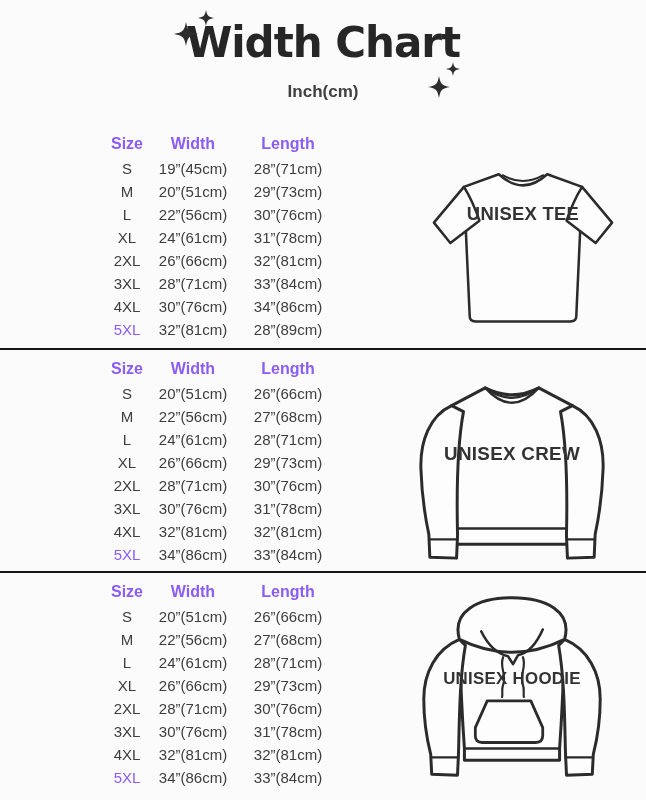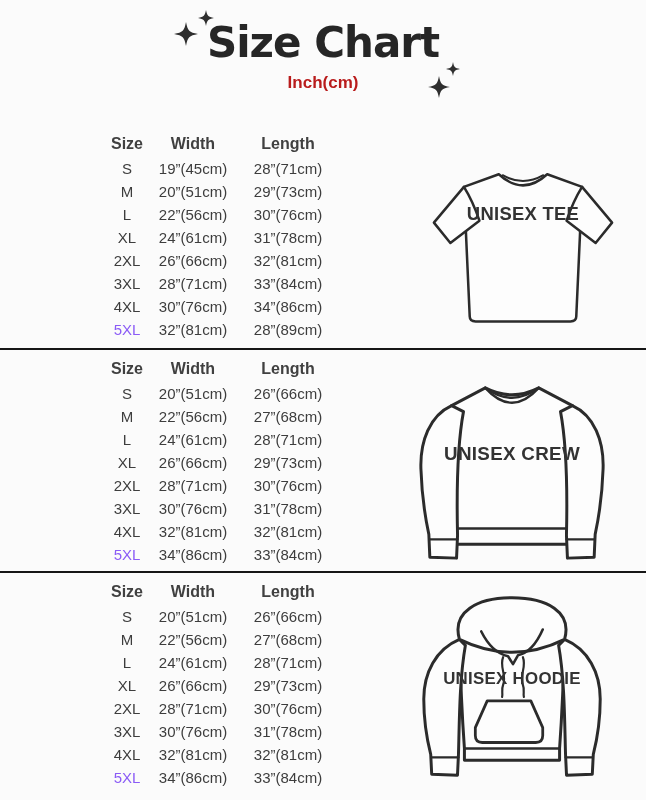--- a/index.html
+++ b/index.html
@@ -14,21 +14,21 @@
 
   
   .chart-header{height:125px;position:relative;text-align:center;box-sizing:border-box;padding-top:20px;}
   .title{
     margin:0;display:inline-block;
     font-family:"DejaVu Sans",sans-serif;
     font-size:42px;line-height:46px;font-weight:800;
     color:#262626;letter-spacing:-1px;
   }
   .subtitle{
-    font-size:17px;font-weight:bold;color:#b91c1c;margin-top:7px;
+    font-size:17px;font-weight:bold;color:#404040;margin-top:16px;
     font-family:"Liberation Sans",sans-serif;
   }
   .sparkle{position:absolute;}
   .sparkle-left{left:170px;top:6px;}
   .sparkle-right{left:426px;top:58px;}
 
   
   .panel{
     display:flex;align-items:flex-start;box-sizing:border-box;
     height:223px;padding:6px 20px 0 104px;
@@ -37,21 +37,21 @@
   .panel-hoodie{height:229px;}
 
   
   .size-table{flex:none;width:236px;padding-top:0;}
   .trow{
     display:grid;grid-template-columns:46px 86px 104px;
     height:23px;align-items:center;
   }
   .trow.thead{height:26px;}
   .tcell{text-align:center;font-size:15px;white-space:nowrap;color:#3d3d3d;}
-  .thead .tcell{font-size:16px;font-weight:bold;color:#404040;}
+  .thead .tcell{font-size:16px;font-weight:bold;color:#8b5cf6;}
   .tcell.muted{color:#8b5cf6;}
 
   
   .garment-wrap{flex:1;display:flex;justify-content:flex-end;}
   .garment-wrap svg{display:block;}
   .g-outline{fill:#fdfdfd;stroke:#2b2b2b;stroke-linejoin:round;stroke-linecap:round;}
   .g-line{fill:none;stroke:#2b2b2b;stroke-linejoin:round;stroke-linecap:round;}
   .g-label{
     font-family:"Liberation Sans",sans-serif;font-weight:bold;
     fill:#333;letter-spacing:.3px;
@@ -63,21 +63,21 @@
 </head>
 <body>
 
 <div class="page">
 
   <header class="chart-header">
     <svg class="sparkle sparkle-left" width="46" height="46" viewBox="0 0 46 46">
       <path fill="#2e2e2e" d="M36,4 C37.2,10 38,10.8 44,12 C38,13.2 37.2,14 36,20 C34.8,14 34,13.2 28,12 C34,10.8 34.8,10 36,4 Z"></path>
       <path fill="#2e2e2e" d="M16,16 C17.8,25 19,26.2 28,28 C19,29.8 17.8,31 16,40 C14.2,31 13,29.8 4,28 C13,26.2 14.2,25 16,16 Z"></path>
     </svg>
-    <h1 class="title">Size Chart</h1>
+    <h1 class="title">Width Chart</h1>
     <svg class="sparkle sparkle-right" width="40" height="44" viewBox="0 0 40 44">
       <path fill="#2e2e2e" d="M27,4 C28.05,9.25 28.75,9.95 34,11 C28.75,12.05 28.05,12.75 27,18 C25.95,12.75 25.25,12.05 20,11 C25.25,9.95 25.95,9.25 27,4 Z"></path>
       <path fill="#2e2e2e" d="M13,18 C14.65,26.25 15.75,27.35 24,29 C15.75,30.65 14.65,31.75 13,40 C11.35,31.75 10.25,30.65 2,29 C10.25,27.35 11.35,26.25 13,18 Z"></path>
     </svg>
     <div class="subtitle">Inch(cm)</div>
   </header>
 
   <section class="panel">
     <div class="size-table">
         <div class="trow thead">

